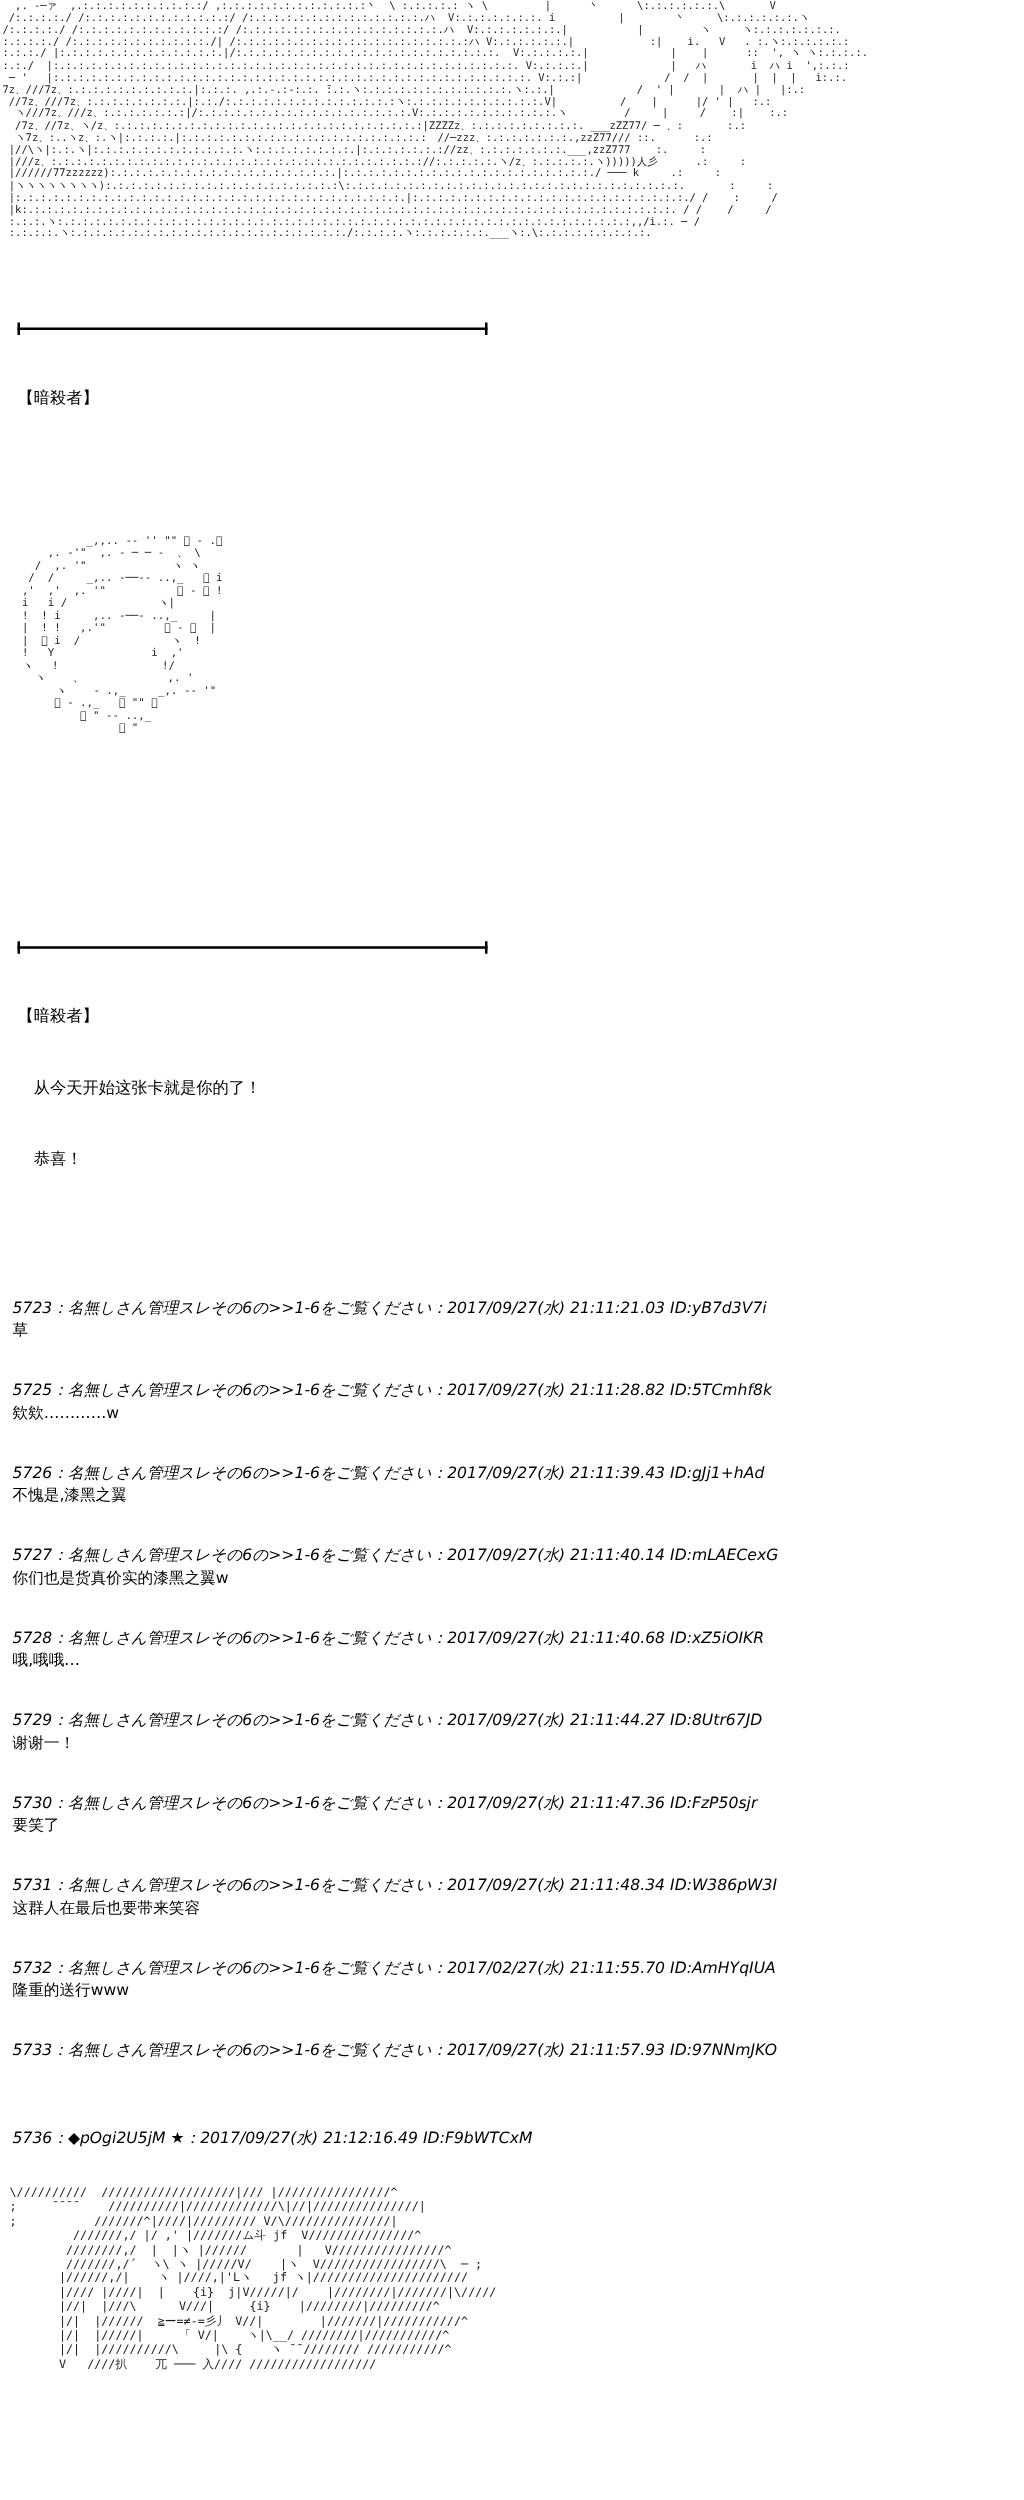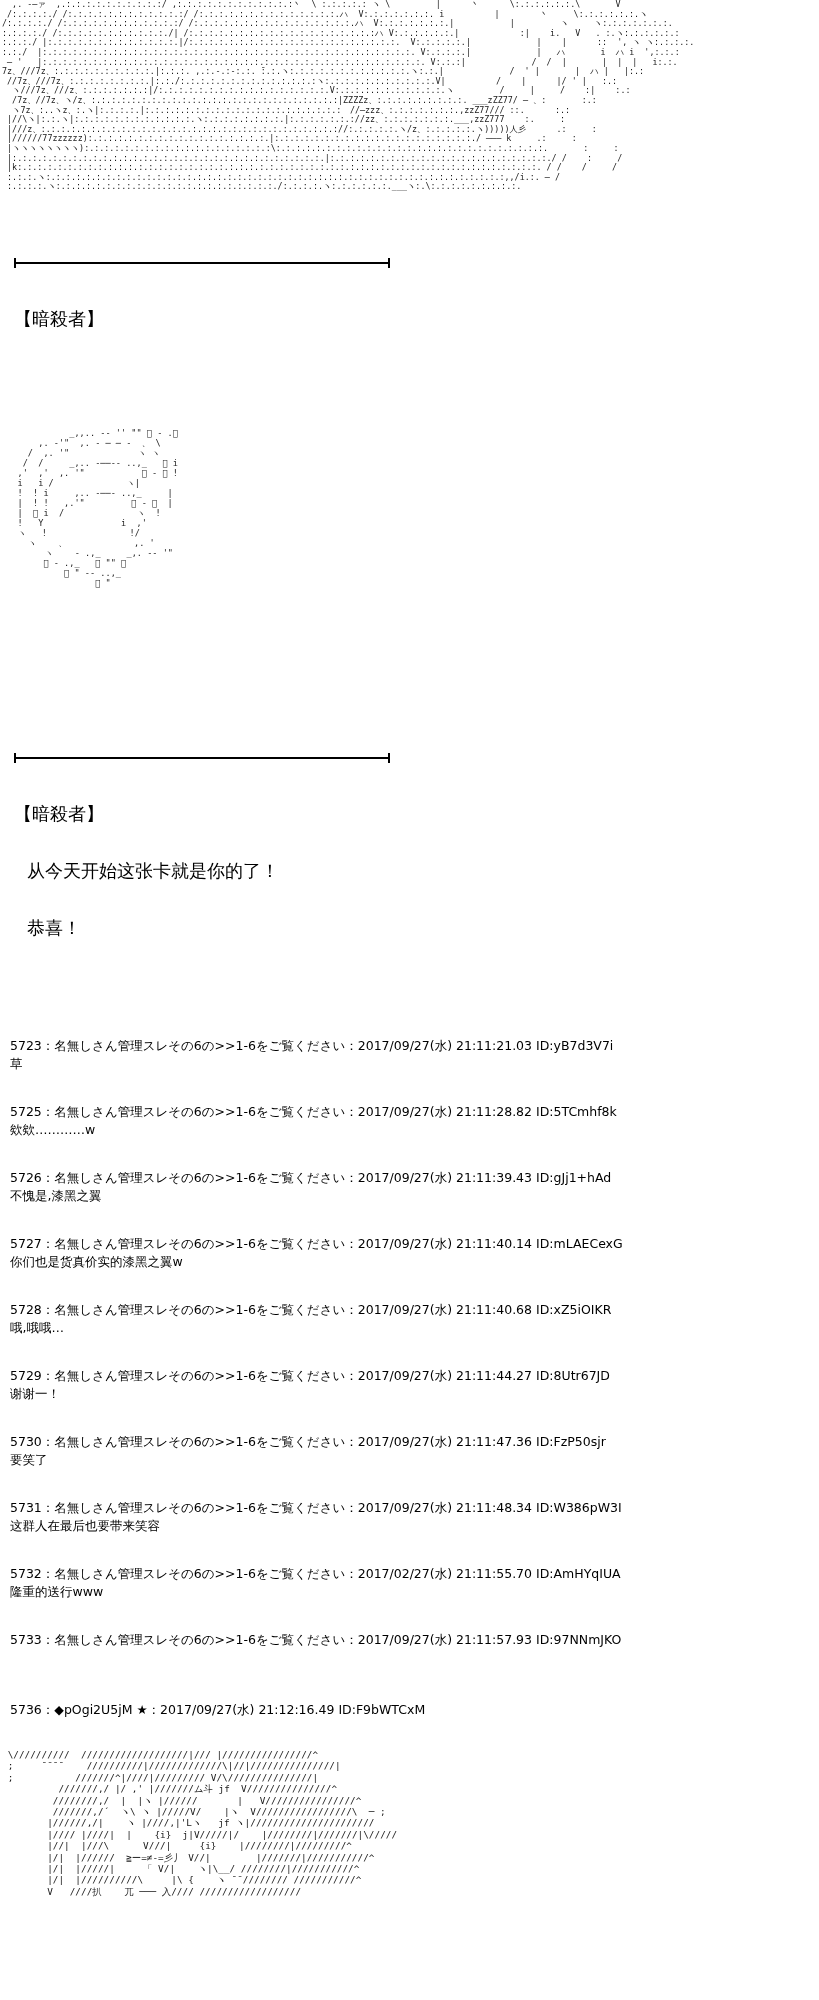--- a/index.html
+++ b/index.html
@@ -55,40 +55,41 @@
     top: 0;
     width: 2px;
     height: 10px;
     background: #000;
   }
   .sep-rule .tick-l { left: 0; }
   .sep-rule .tick-r { right: 0; }
 
   .speech {
     font-family: "DejaVu Sans", sans-serif;
-    font-size: 18px;
+    font-size: 13px;
     line-height: 19px;
     padding: 3px 0 0 14px;
     white-space: pre;
   }
   .speech .name { display: block; }
   .speech .line { display: block; padding-left: 13px; }
 
   
   .posts {
     padding: 0 0 0 10px;
   }
   .post {
     margin: 0 0 30px 0;
   }
   .post-head {
     font-family: "DejaVu Sans", sans-serif;
     font-size: 12.5px;
     line-height: 18px;
     white-space: nowrap;
+    font-style: italic;
   }
   .post-head .num { }
   .post-head .sep { }
   .post-head .name { }
   .post-head .date { }
   .post-head .uid { }
   .post-body {
     font-family: "DejaVu Sans", sans-serif;
     font-size: 12.5px;
     line-height: 18px;

